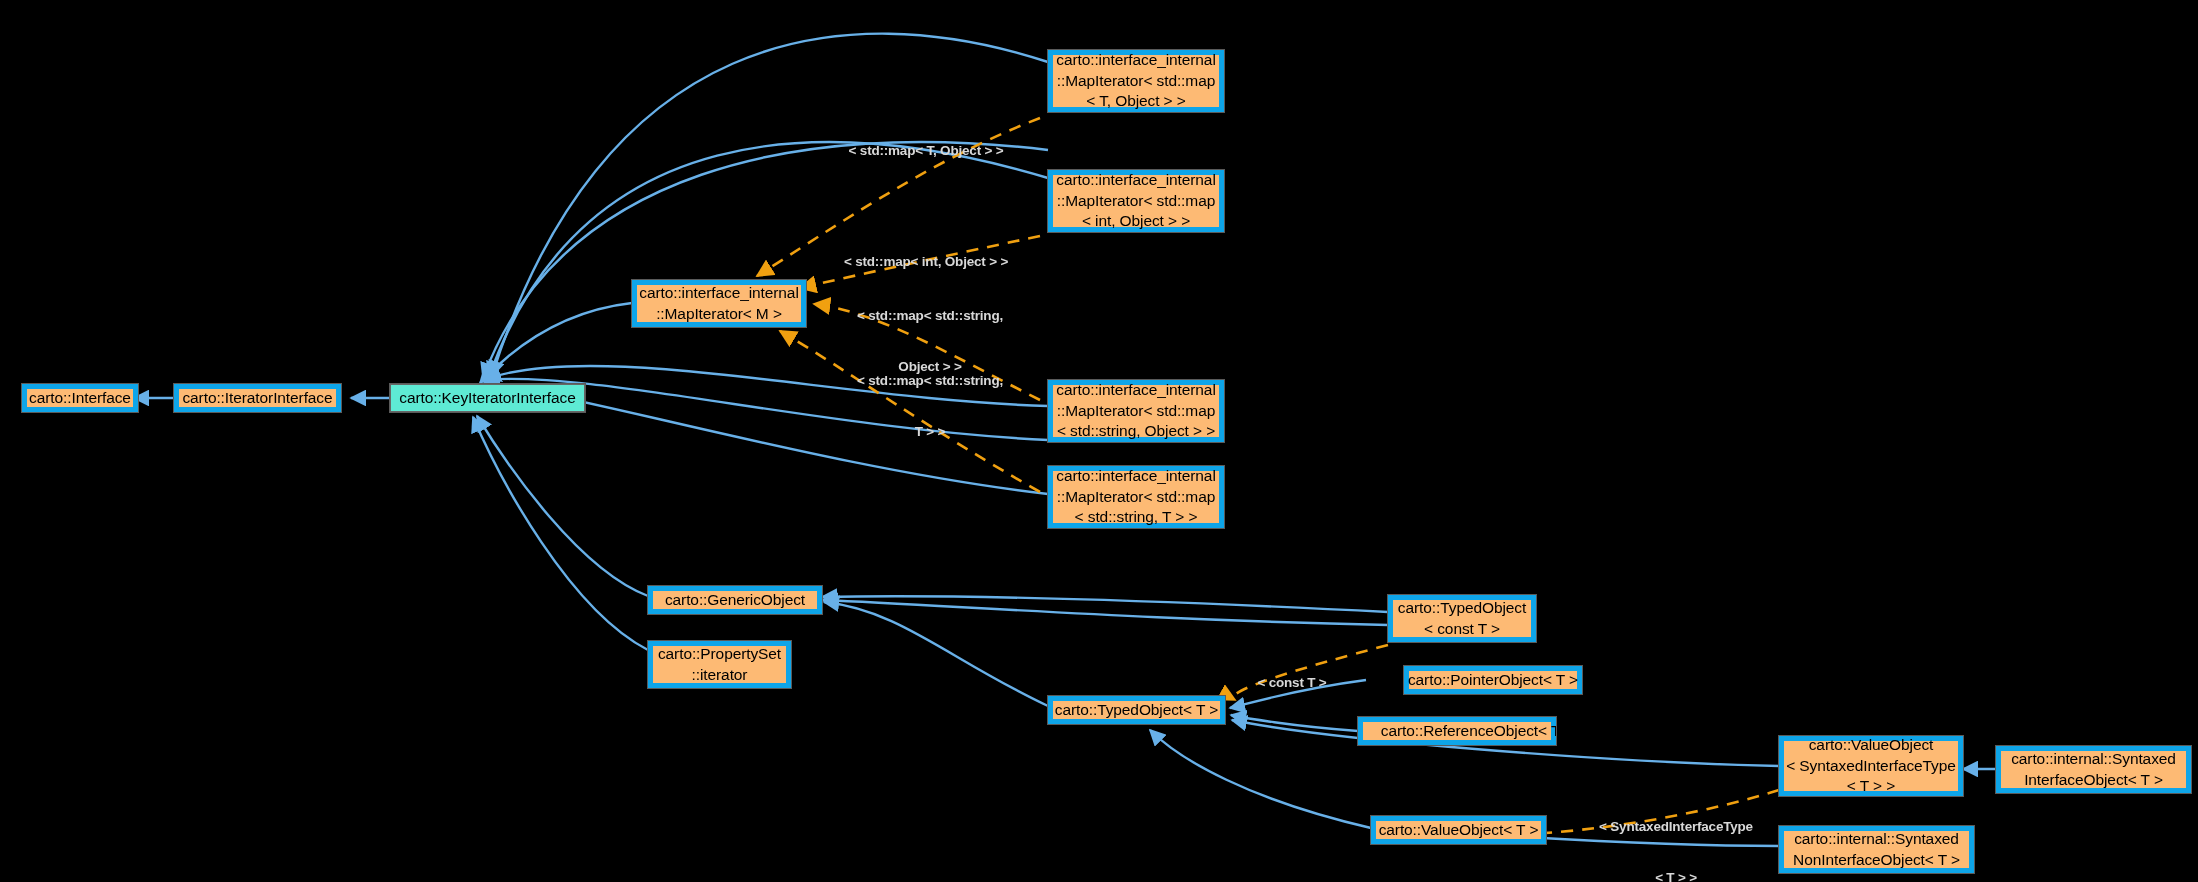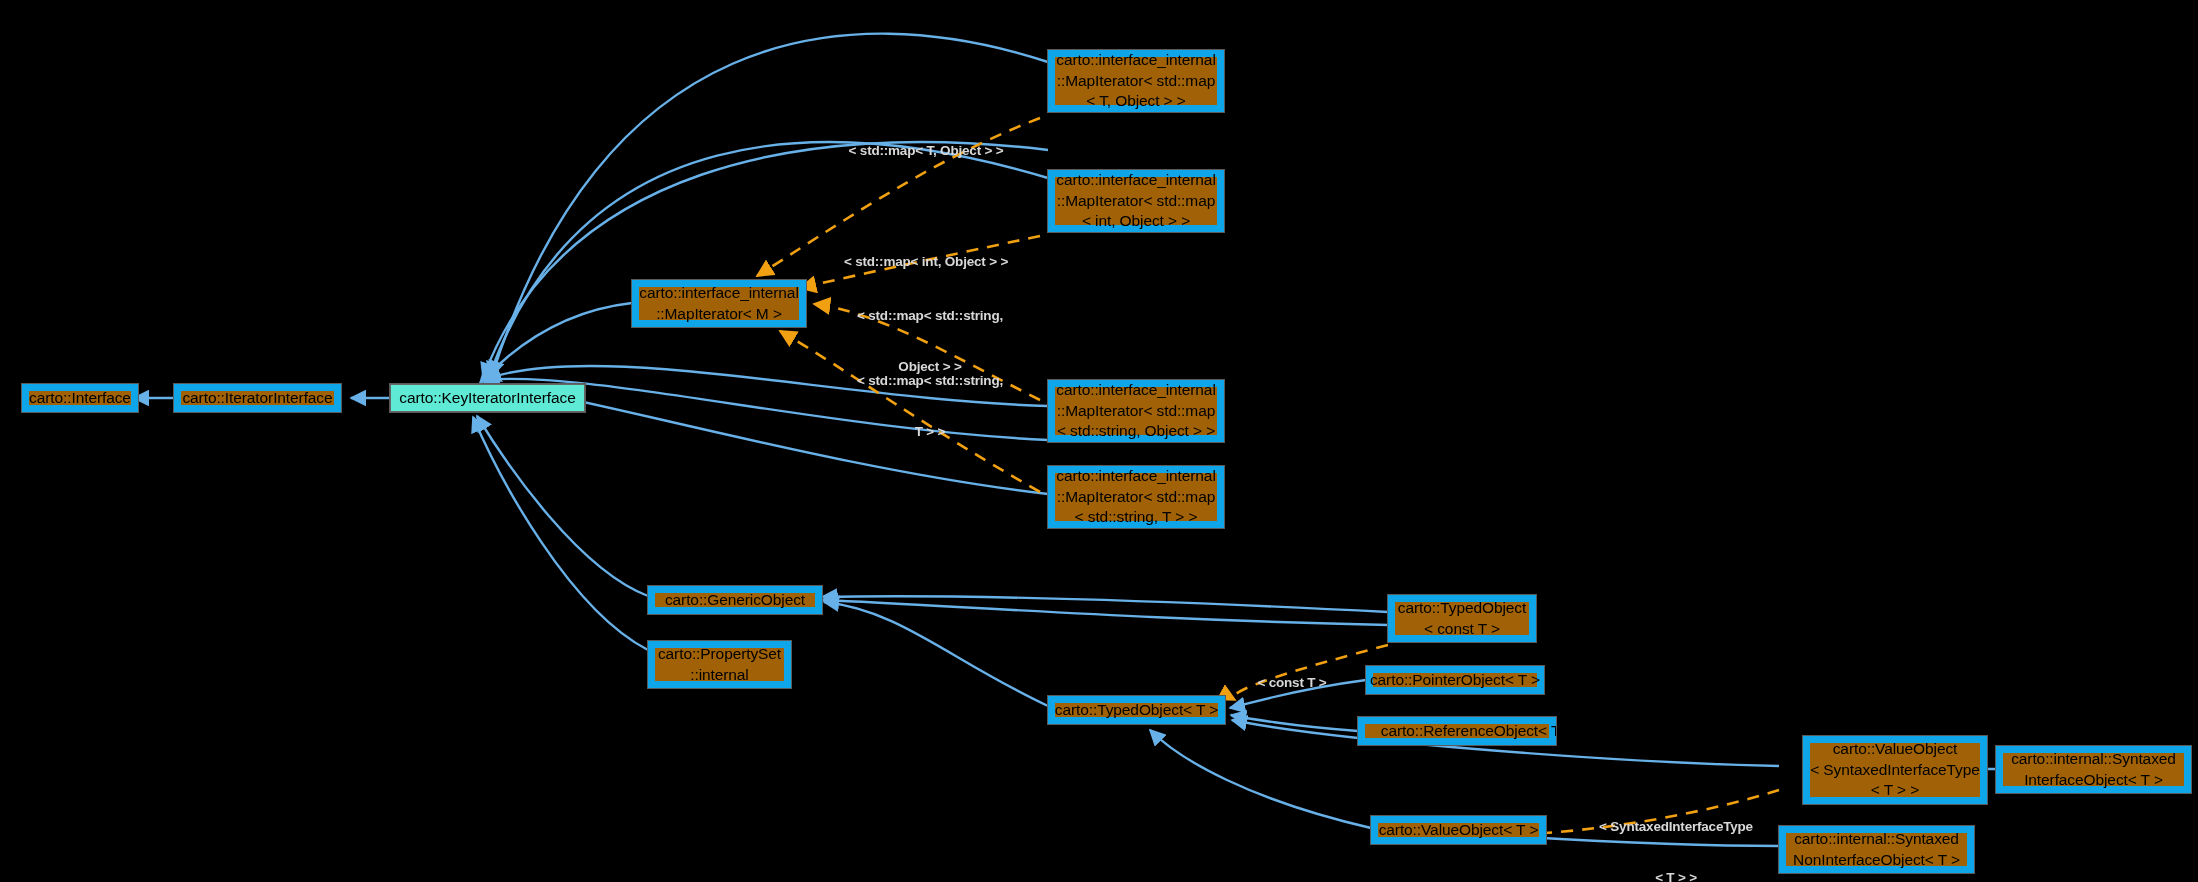--- a/index.html
+++ b/index.html
@@ -23,22 +23,22 @@
   #graph-svg {
     position: absolute;
     top: 0; left: 0;
     width: 2198px;
     height: 882px;
     display: block;
   }
   .node-box {
     position: absolute;
     box-sizing: border-box;
-    background: #a16207;
-    border: 7px solid #0ea5e9;
+    background: #fdba74;
+    border: 5px solid #0ea5e9;
     outline: 1px solid #5a5a5a;
     color: #000000;
     font-family: "Liberation Sans", sans-serif;
     font-size: 15.5px;
     line-height: 20.5px;
     text-align: center;
     display: flex;
     flex-direction: column;
     align-items: center;
     justify-content: center;
@@ -154,41 +154,41 @@
     <span class="node-line">::MapIterator&lt; std::map</span>
     <span class="node-line">&lt; std::string, T &gt; &gt;</span>
   </div>
 
   <div class="node-box" style="left:648px; top:586px; width:174px; height:28px;">
     <span class="node-line">carto::GenericObject</span>
   </div>
 
   <div class="node-box" style="left:648px; top:641px; width:143px; height:47px;">
     <span class="node-line">carto::PropertySet</span>
-    <span class="node-line">::internal</span>
+    <span class="node-line">::iterator</span>
   </div>
 
   <div class="node-box" style="left:1388px; top:595px; width:148px; height:47px;">
     <span class="node-line">carto::TypedObject</span>
     <span class="node-line">&lt; const T &gt;</span>
   </div>
 
   <div class="node-box" style="left:1048px; top:696px; width:177px; height:28px;">
     <span class="node-line">carto::TypedObject&lt; T &gt;</span>
   </div>
 
-  <div class="node-box" style="left:1366px; top:666px; width:178px; height:28px;justify-content:center;">
+  <div class="node-box" style="left:1404px; top:666px; width:178px; height:28px;justify-content:center;">
     <span class="node-line">carto::PointerObject&lt; T &gt;</span>
   </div>
 
   <div class="node-box" style="left:1358px; top:717px; width:198px; height:28px;padding-left:40px;">
     <span class="node-line">carto::ReferenceObject&lt; T &gt;</span>
   </div>
 
-  <div class="node-box" style="left:1779px; top:736px; width:184px; height:68px;margin-left:24px;">
+  <div class="node-box" style="left:1779px; top:736px; width:184px; height:60px;">
     <span class="node-line">carto::ValueObject</span>
     <span class="node-line">&lt; SyntaxedInterfaceType</span>
     <span class="node-line">&lt; T &gt; &gt;</span>
   </div>
 
   <div class="node-box" style="left:1371px; top:816px; width:175px; height:28px;">
     <span class="node-line">carto::ValueObject&lt; T &gt;</span>
   </div>
 
   <div class="node-box" style="left:1996px; top:746px; width:195px; height:47px;">

